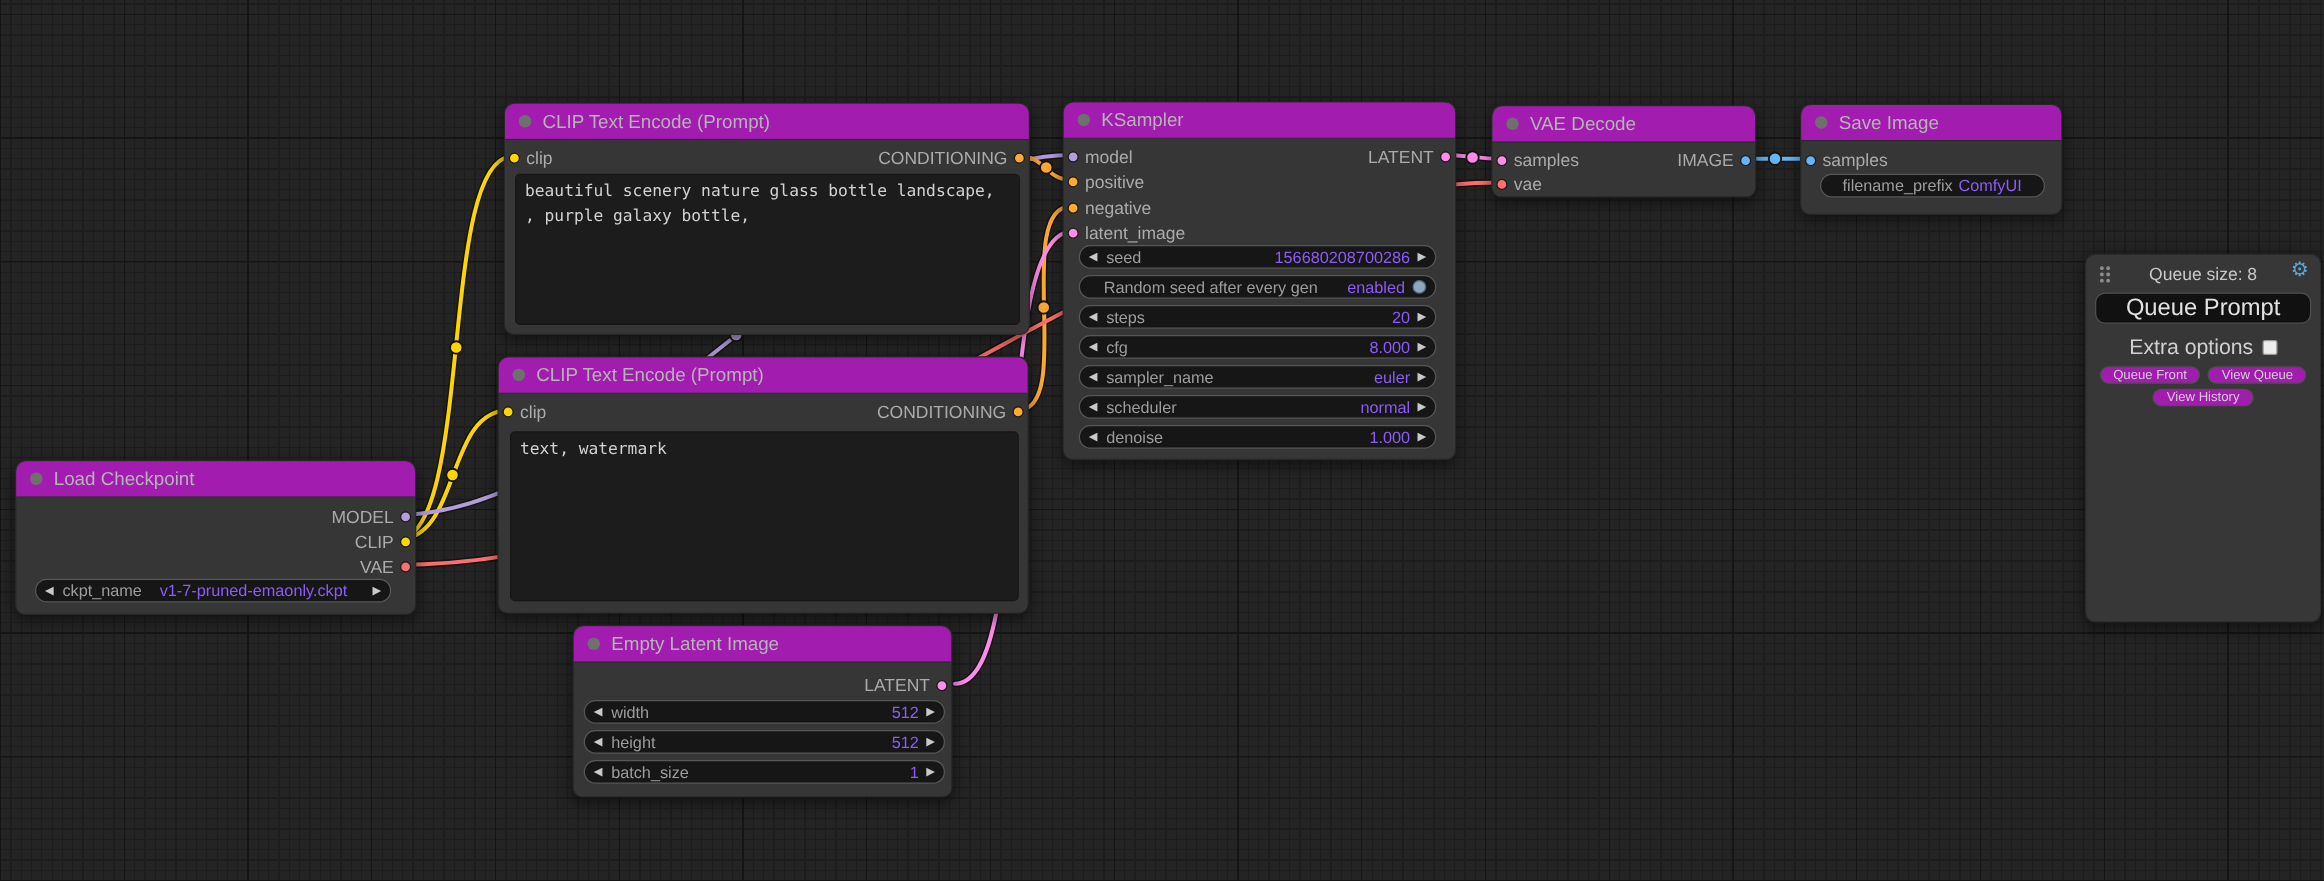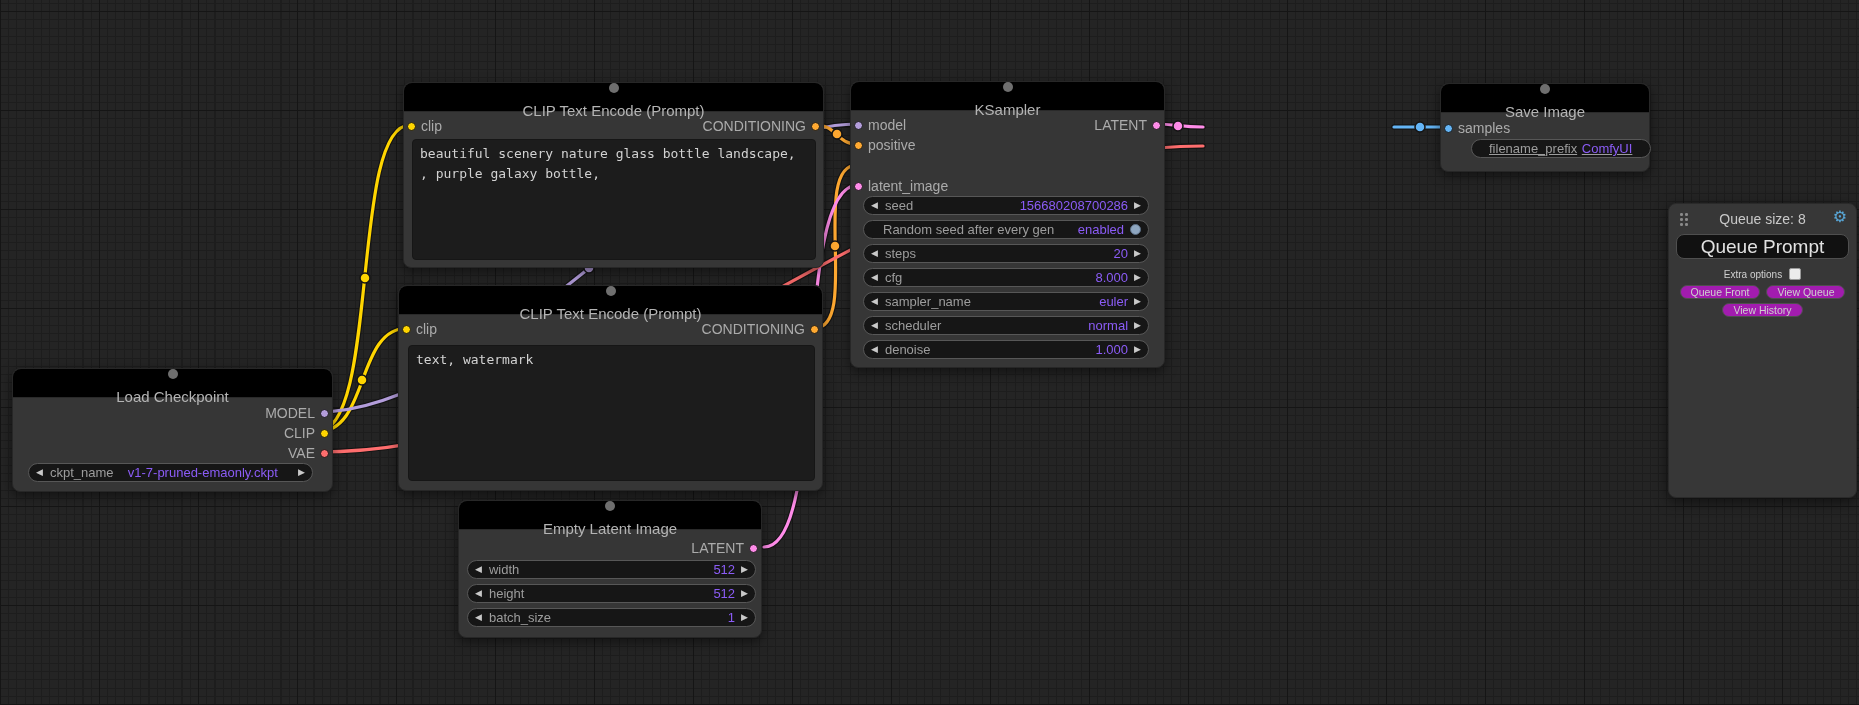--- a/index.html
+++ b/index.html
@@ -15,22 +15,22 @@
       repeating-linear-gradient(0deg,  #1d1d1d 0 1px, transparent 1px 8.25px);
   }
   #wires { position:absolute; left:0; top:0; z-index:1; }
   #wires path { fill:none; stroke-width:3.2; stroke-linecap:round; }
   #wires path.under { stroke:#141414; stroke-width:5.5; }
   #wires circle { stroke:#141414; stroke-width:1.5; }
 
   .node { position:absolute; z-index:2; background:#363636; border:1px solid #272727;
     border-radius:8px; box-shadow:0 4px 12px rgba(0,0,0,.5); color:#a8a8a8; }
   .ntitle { height:29px; display:flex; align-items:center; gap:9px; padding:0 11px;
-    font-size:15px; color:#b4b4b4; background:#000000; border-radius:8px 8px 0 0;
-    border-bottom:1px solid #2a2a2a;flex-direction:column; }
+    font-size:15px; color:#b4b4b4; background:#a21caf; border-radius:8px 8px 0 0;
+    border-bottom:1px solid #2a2a2a; }
   .tdot { width:10px; height:10px; border-radius:50%; background:#6f6f6f; flex:0 0 auto; }
 
   .slotrow { position:absolute; left:0; right:0; height:18px; display:flex;
     align-items:center; font-size:14px; color:#ababab; }
   .indot { position:absolute; left:3px; top:50%; margin-top:-4.5px; width:9px; height:9px;
     border-radius:50%; border:1px solid #191919; }
   .outdot { position:absolute; right:3px; top:50%; margin-top:-4.5px; width:9px; height:9px;
     border-radius:50%; border:1px solid #191919; }
   .inlabel  { margin-left:17px; }
   .outlabel { margin-left:auto; margin-right:17px; }
@@ -59,21 +59,21 @@
   .drag-dots i { width:2.5px; height:2.5px; border-radius:50%; background:#8a8a8a; }
   .gear { position:absolute; right:9px; top:5px; font-size:16px; line-height:1; }
   .btn { display:block; width:173px; margin:0 auto; background:#111111;
     border:1px solid #4f4f4f; border-radius:8px; color:#e2e2e2; text-align:center;
     font-family:"Liberation Sans", sans-serif; cursor:pointer; }
   .btn-big { height:25px; line-height:23px; font-size:19px; }
   .btn-row { display:flex; justify-content:center; gap:6px; margin-top:5px; }
   .btn-sm { background:#a21caf; border:1px solid #4f4f4f; border-radius:8px; color:#cfcfcf;
     font-size:10.5px; height:14px; line-height:12px; padding:0 10px; }
   .extra { display:flex; align-items:center; justify-content:center; gap:7px;
-    margin-top:9px; font-size:10px; color:#d0d0d0; }
+    margin-top:9px; font-size:17px; color:#d0d0d0; }
   .checkbox { width:12px; height:12px; background:#ececec; border:1px solid #9a9a9a;
     border-radius:2px; }
   .stack > .btn-big { margin-top:8px; }
 </style>
 </head>
 <body>
 
 <div id="canvas">
 
   <svg id="wires" width="1859" height="705">
@@ -169,20 +169,24 @@
     <div class="slotrow" style="top:34px;">
       <span class="indot" style="background: rgb(179, 157, 219);"></span>
       <span class="inlabel">model</span>
       <span class="outlabel">LATENT</span>
       <span class="outdot" style="background: rgb(255, 140, 233);"></span>
     </div>
     <div class="slotrow" style="top:54px;">
       <span class="indot" style="background: rgb(255, 169, 49);"></span>
       <span class="inlabel">positive</span>
     </div>
+    <div class="slotrow" style="top:75px;">
+      <span class="indot" style="background: rgb(255, 169, 49);"></span>
+      <span class="inlabel">negative</span>
+    </div>
     <div class="slotrow" style="top:95px;">
       <span class="indot" style="background: rgb(255, 140, 233);"></span>
       <span class="inlabel">latent_image</span>
     </div>
 
     <div class="widget" style="left:12px; top:114px; width:286px;">
       <span class="warrow">◀</span>
       <span class="wlabel">seed</span>
       <span class="wvalue">156680208700286</span>
       <span class="warrow">▶</span>
@@ -217,31 +221,47 @@
       <span class="warrow">▶</span>
     </div>
     <div class="widget" style="left:12px; top:258px; width:286px;">
       <span class="warrow">◀</span>
       <span class="wlabel">denoise</span>
       <span class="wvalue">1.000</span>
       <span class="warrow">▶</span>
     </div>
   </div>
 
+  <div class="node" style="left:1193px; top:84px; width:212px; height:74px;">
+    <div class="ntitle">
+      <span class="tdot"></span>
+      <span>VAE Decode</span>
+    </div>
+    <div class="slotrow" style="top:34px;">
+      <span class="indot" style="background: rgb(255, 140, 233);"></span>
+      <span class="inlabel">samples</span>
+      <span class="outlabel">IMAGE</span>
+      <span class="outdot" style="background: rgb(100, 181, 246);"></span>
+    </div>
+    <div class="slotrow" style="top:53px;">
+      <span class="indot" style="background: rgb(255, 110, 110);"></span>
+      <span class="inlabel">vae</span>
+    </div>
+  </div>
 
   <div class="node" style="left:1440px; top:83px; width:210px; height:89px;">
     <div class="ntitle">
       <span class="tdot"></span>
       <span>Save Image</span>
     </div>
     <div class="slotrow" style="top:35px;">
       <span class="indot" style="background: rgb(100, 181, 246);"></span>
       <span class="inlabel">samples</span>
     </div>
-    <div class="widget" style="left:30px; top:55px; width:180px;text-decoration:underline;">
+    <div class="widget" style="left:15px; top:55px; width:180px;">
       <span class="wlabel" style="margin-left:10px;">filename_prefix</span>
       <span class="wvalue center">ComfyUI</span>
     </div>
   </div>
 
   <div class="node" style="left:458px; top:500px; width:304px; height:138px;">
     <div class="ntitle">
       <span class="tdot"></span>
       <span>Empty Latent Image</span>
     </div>

